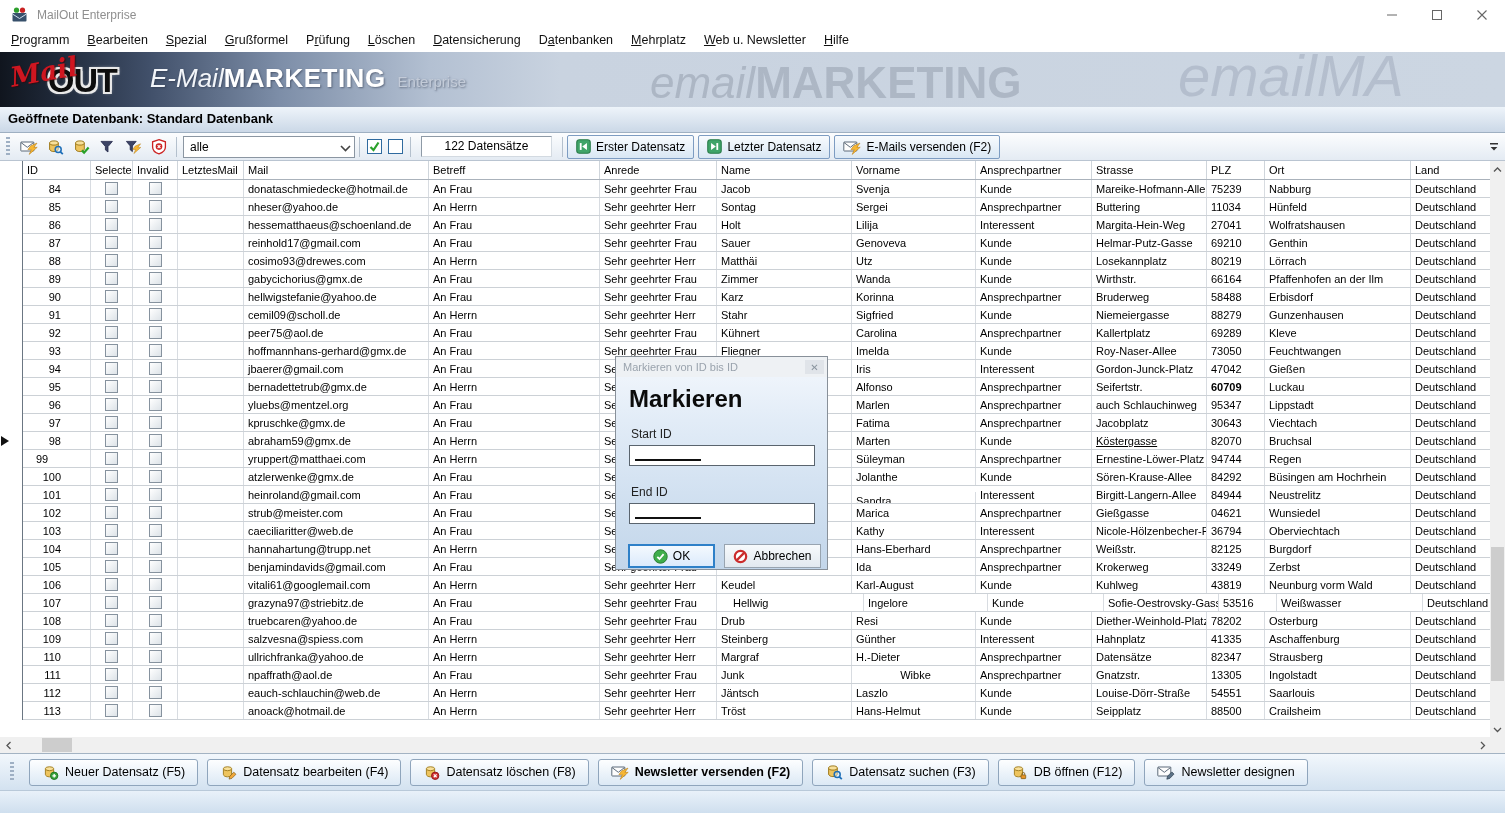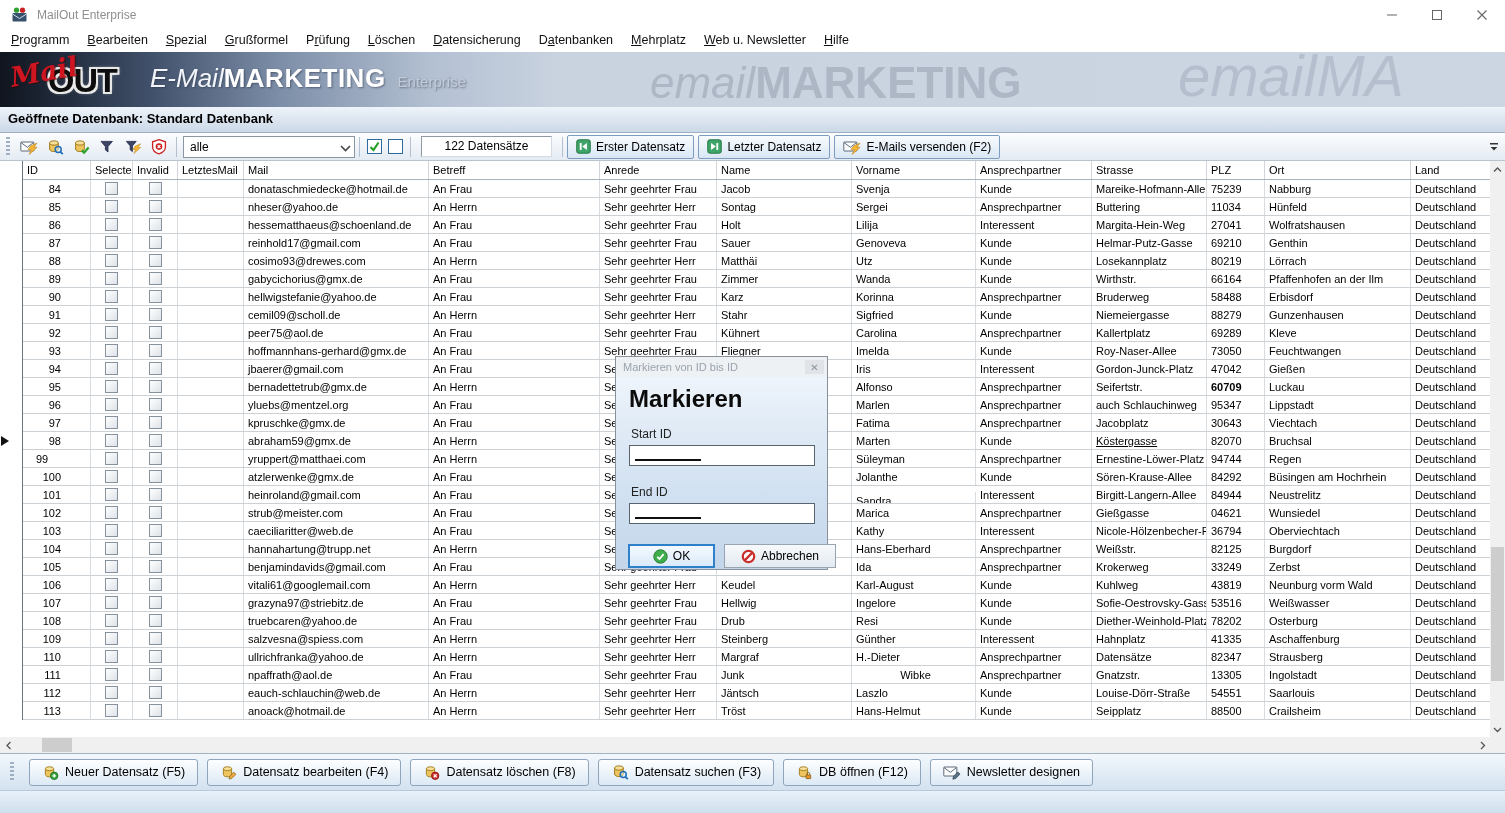--- a/index.html
+++ b/index.html
@@ -87,21 +87,21 @@
     display:flex;align-items:center;justify-content:center;font-size:10px;}
   .dlg-head{position:absolute;left:13px;top:28px;font-size:24px;font-weight:bold;color:#0b0b0b;}
   .dlg-label{position:absolute;left:15px;font-size:12px;color:#222;}
   .lbl-start{top:70px;}.lbl-end{top:128px;}
   .dlg-input{position:absolute;left:13px;width:186px;height:21px;background:#fff;border:1px solid #5a646e;}
   .inp-start{top:88px;}.inp-end{top:146px;}
   .dlg-input .line{position:absolute;left:5px;bottom:4px;width:66px;height:2px;background:#111;}
   .dlg-btns{position:absolute;left:12px;top:187px;display:flex;gap:9px;}
   .dlg-btn{height:24px;display:flex;align-items:center;justify-content:center;gap:5px;font-size:12px;font-family:inherit;}
   .dlg-ok{width:87px;border:2px solid #2e80c8;background:linear-gradient(180deg,#f4f9fe,#dbeafc);}
-  .dlg-cancel{width:112px;border:1px solid #98a4b0;background:linear-gradient(180deg,#f7fafc,#e2e9f0);}
+  .dlg-cancel{width:97px;border:1px solid #98a4b0;background:linear-gradient(180deg,#f7fafc,#e2e9f0);}
   .icon{display:inline-flex;align-items:center;justify-content:center;}
 </style>
 </head>
 <body>
 
 <div id="window">
 
   <div class="titlebar">
     <span class="app-ic icon">
         <svg width="18" height="18" viewBox="0 0 18 18">
@@ -743,21 +743,21 @@
           <div class="cell cbc" style="width: 42px;">
             <span class="cb"></span>
           </div>
           <div class="cell cbc" style="width: 45px;">
             <span class="cb"></span>
           </div>
           <div class="cell" style="width: 66px;"></div>
           <div class="cell" style="width: 185px;">grazyna97@striebitz.de</div>
           <div class="cell" style="width: 171px;">An Frau</div>
           <div class="cell" style="width: 117px;">Sehr geehrter Frau</div>
-          <div class="cell" style="width: 135px;">Hellwig</div>
+          <div class="cell" style="width: 135px; margin-left: 12px;">Hellwig</div>
           <div class="cell" style="width: 124px;">Ingelore</div>
           <div class="cell" style="width: 116px;">Kunde</div>
           <div class="cell" style="width: 115px;">Sofie-Oestrovsky-Gasse</div>
           <div class="cell" style="width: 58px;">53516</div>
           <div class="cell" style="width: 146px;">Weißwasser</div>
           <div class="cell" style="width: 92px;">Deutschland</div>
         </div>
         <div class="trow">
           <div class="cell num" style="width: 68px;">108</div>
           <div class="cell cbc" style="width: 42px;">
@@ -937,20 +937,30 @@
           <span class="icon">
             <svg width="17" height="17" viewBox="0 0 18 18">
               <path d="M3.6 5 V11 c0 1.45 1.95 2.6 4.35 2.6 s4.35-1.15 4.35-2.6 V5" fill="#eec45e" stroke="#a07c1e"></path>
               <ellipse cx="7.95" cy="5" rx="4.35" ry="2.1" fill="#f8e09a" stroke="#a07c1e"></ellipse>
               <circle cx="12.9" cy="12.5" r="3.9" fill="#d23131" stroke="#8f1717"></circle>
               <path d="M11.4 11 l3 3 M14.4 11 l-3 3" stroke="#fff" stroke-width="1.3"></path>
             </svg>
           </span>
           <span>Datensatz löschen (F8)</span>
         </button>
+        <button class="bbtn bold">
+          <span class="icon">
+            <svg width="18" height="18" viewBox="0 0 18 18">
+              <rect x="0.8" y="4" width="13" height="9" rx="0.5" fill="#fdfdfd" stroke="#5d6b7a"></rect>
+              <path d="M1 4.5 L7.3 9.3 L13.6 4.5" fill="none" stroke="#5d6b7a"></path>
+              <path d="M10.6 7.9 L17 5.1 13.9 9.3 H17.2 L9.2 16.4 11.3 11.6 H7.9 Z" fill="#f7b733" stroke="#b9801a" stroke-width="0.6"></path>
+            </svg>
+          </span>
+          <span>Newsletter versenden (F2)</span>
+        </button>
         <button class="bbtn">
           <span class="icon">
             <svg width="18" height="18" viewBox="0 0 18 18">
               <path d="M3.6 5 V11 c0 1.45 1.95 2.6 4.35 2.6 s4.35-1.15 4.35-2.6 V5" fill="#eec45e" stroke="#a07c1e"></path>
               <ellipse cx="7.95" cy="5" rx="4.35" ry="2.1" fill="#f8e09a" stroke="#a07c1e"></ellipse>
               <circle cx="12.2" cy="11.6" r="3" fill="rgba(220,235,250,.5)" stroke="#1e6fb8" stroke-width="1.5"></circle>
               <path d="M14.4 13.8 L16.8 16.2" stroke="#1e6fb8" stroke-width="1.8"></path>
             </svg>
           </span>
           <span>Datensatz suchen (F3)</span>

